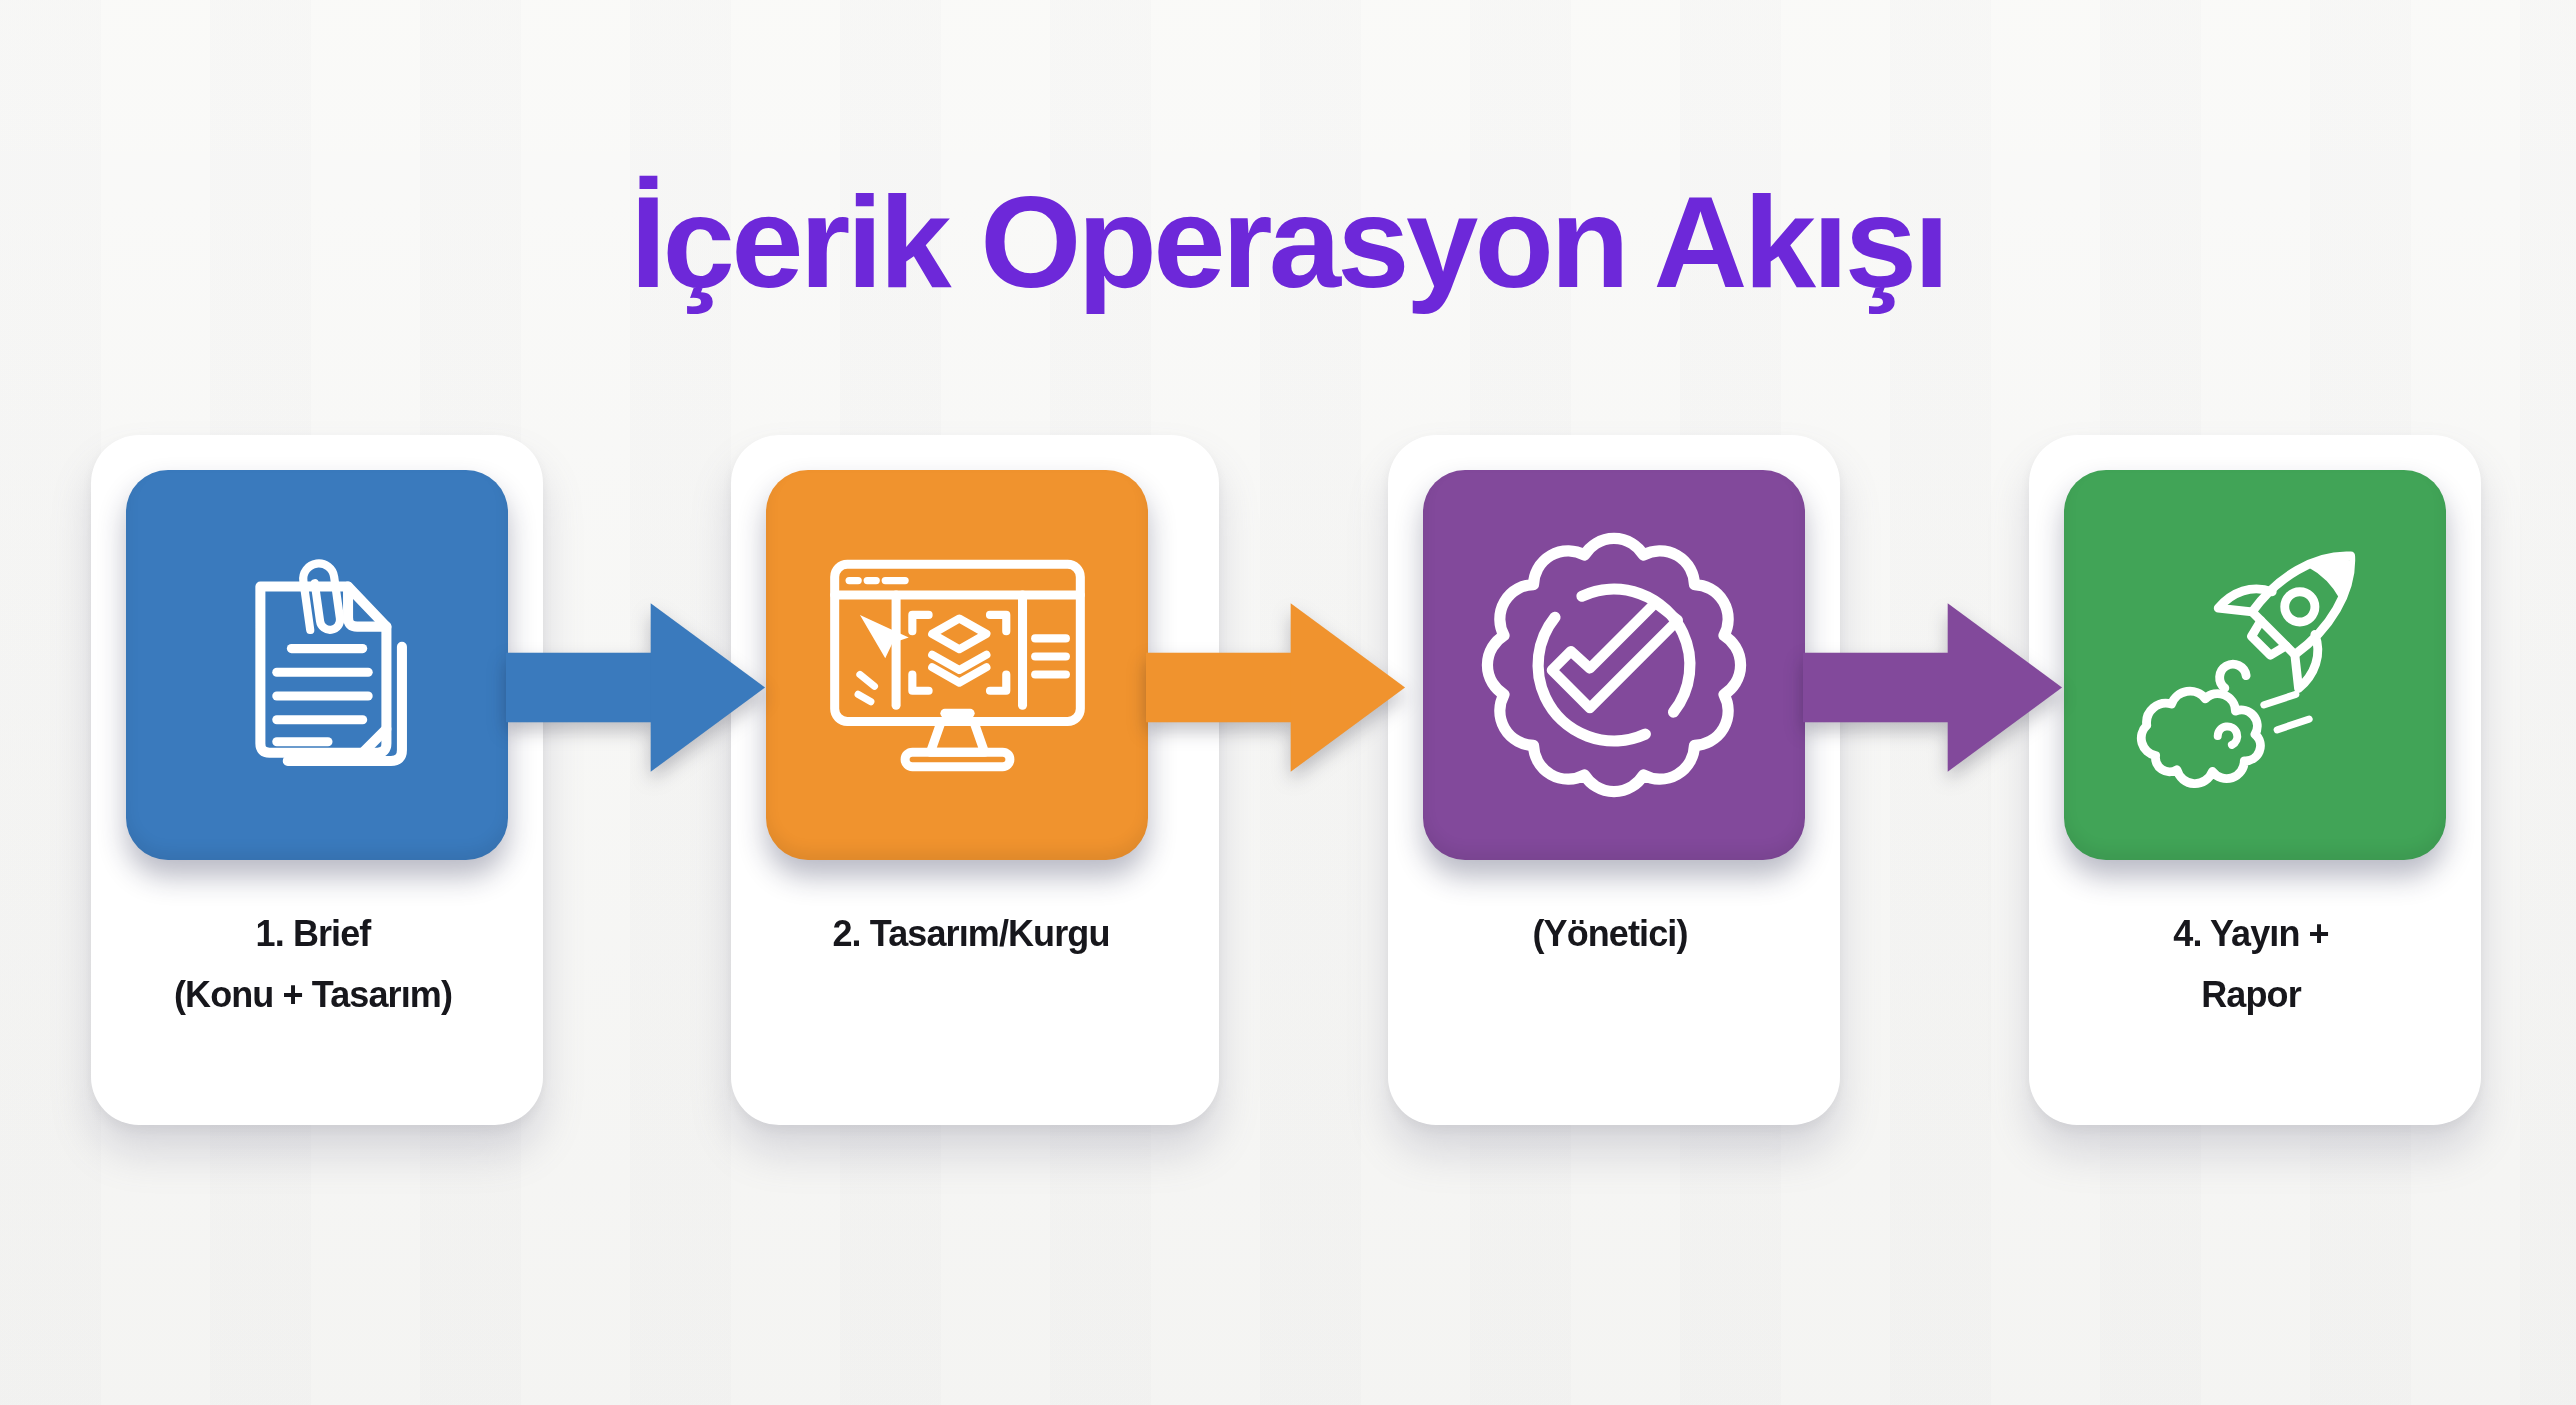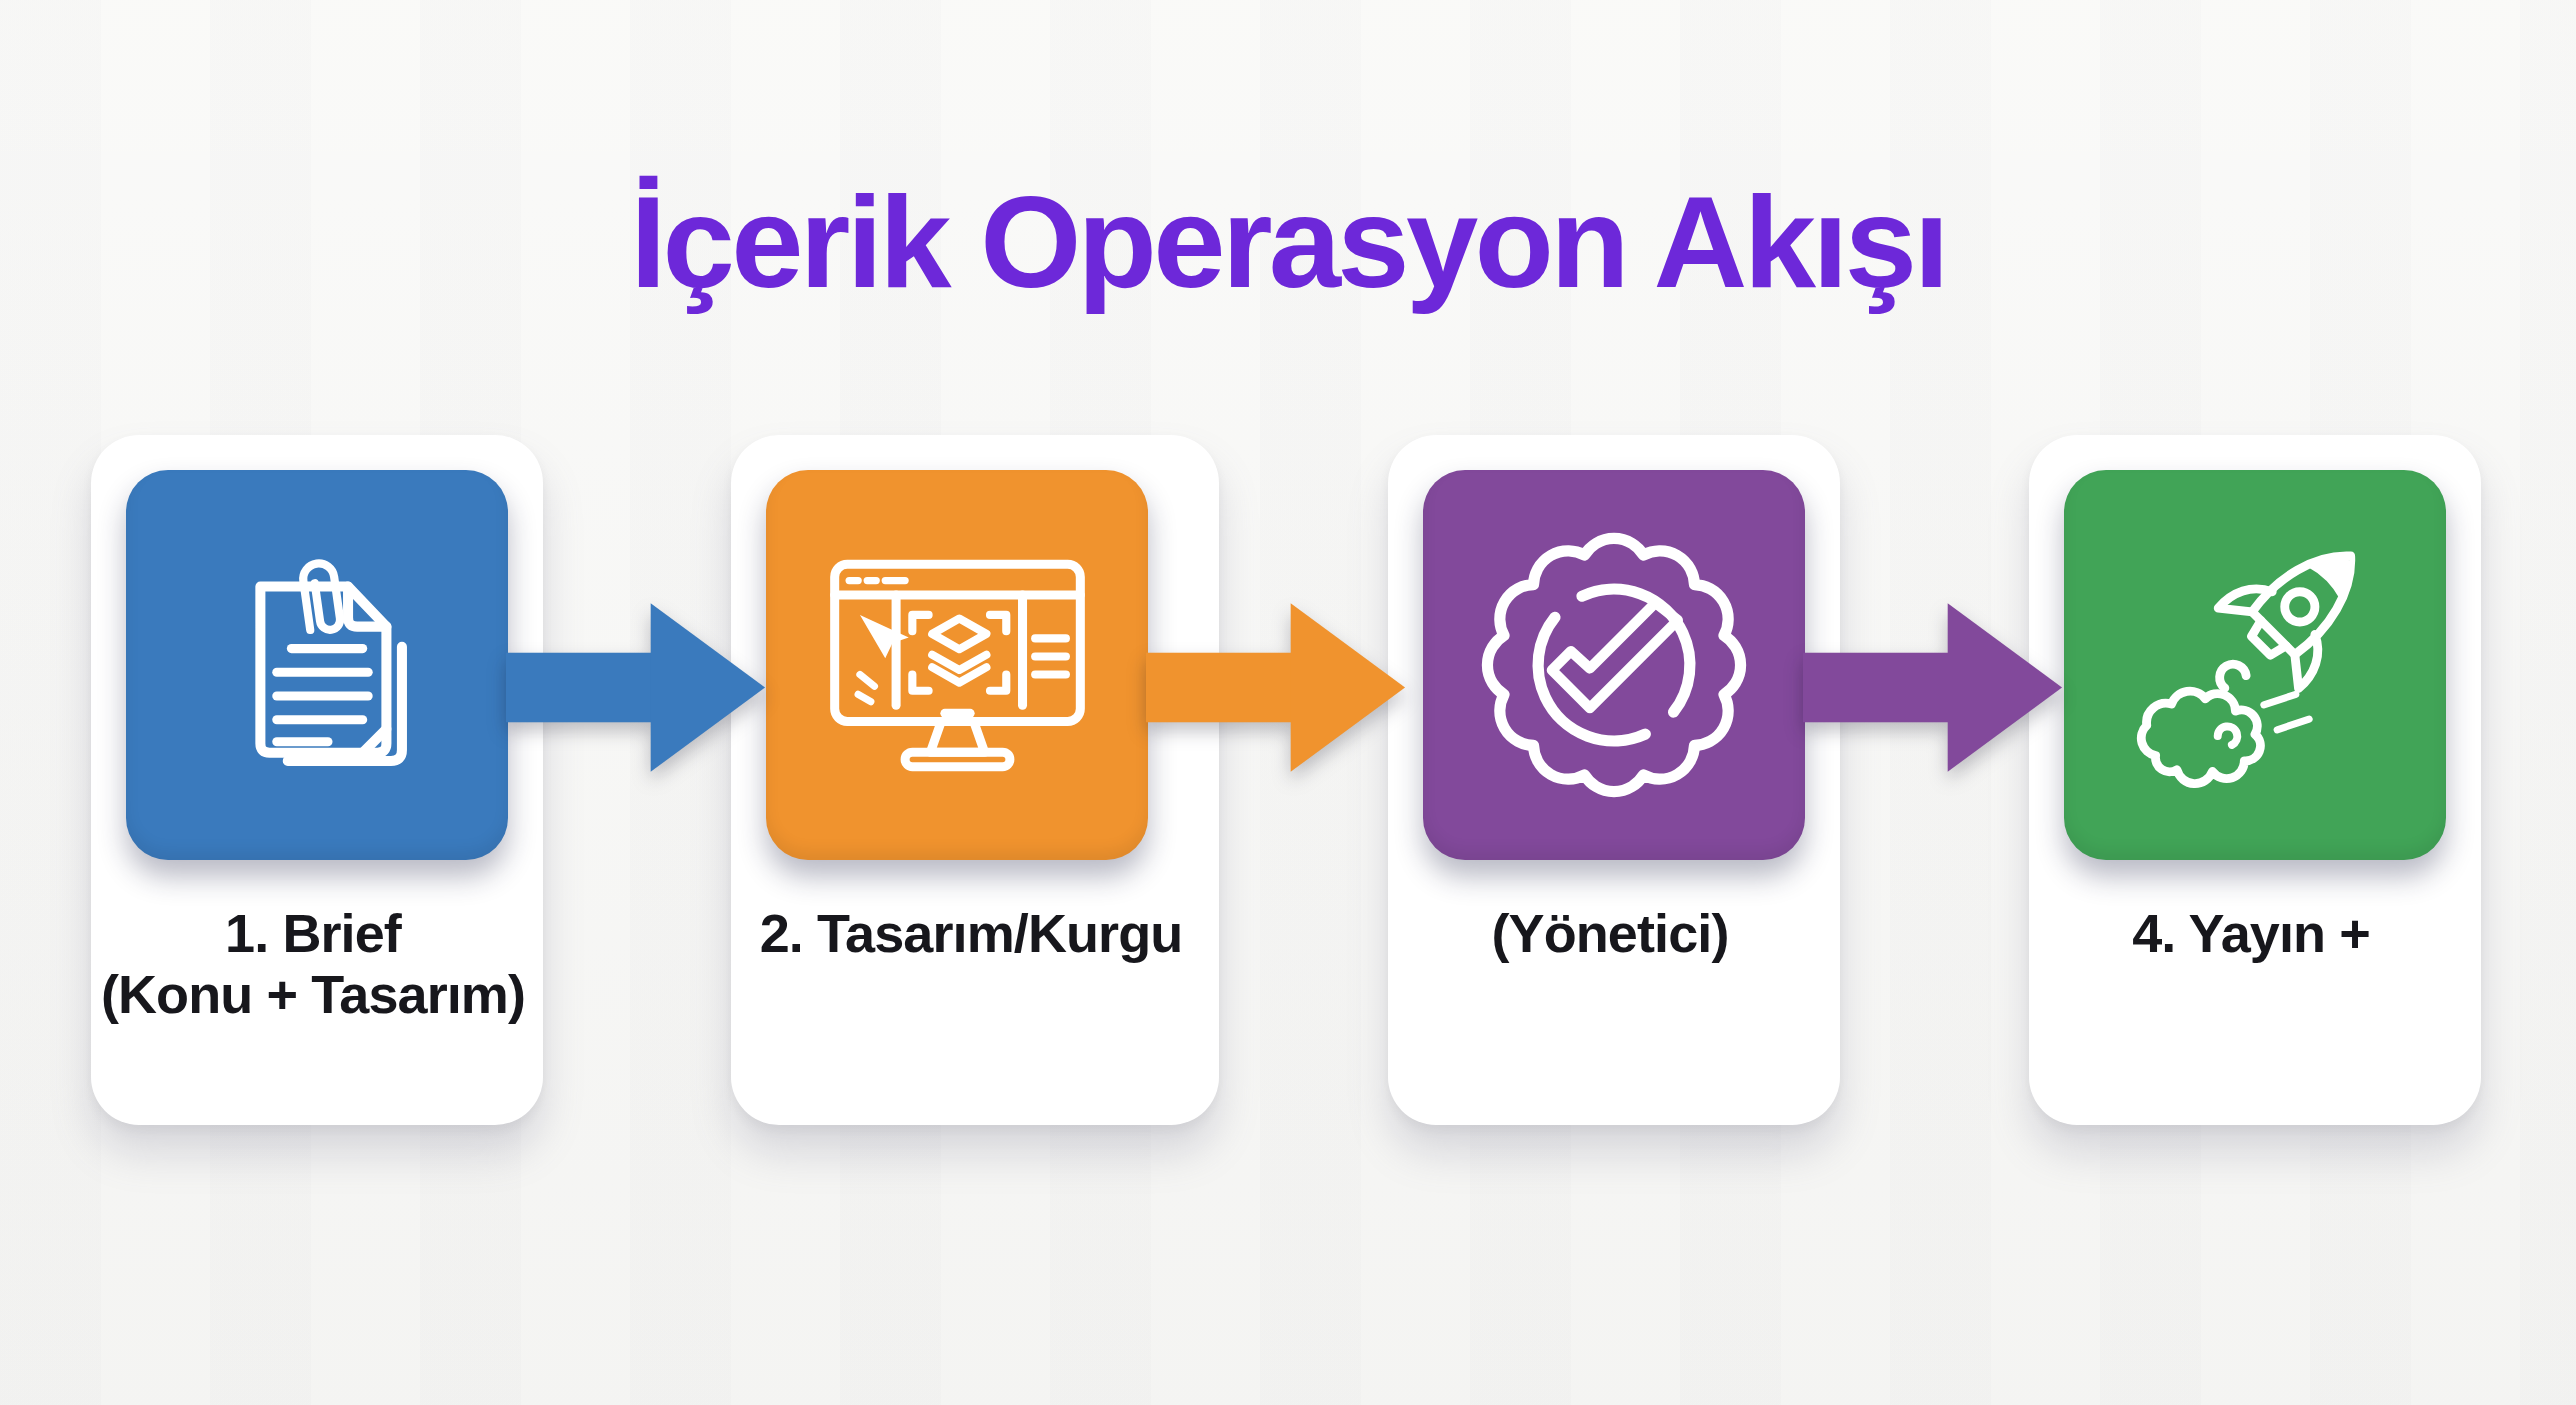--- a/index.html
+++ b/index.html
@@ -29,21 +29,21 @@
     box-shadow:0 27.4px 40px rgba(110,110,135,.22), 0 5.5px 11px rgba(0,0,0,.05);
   }
   .tile{
     position:absolute;top:35px;left:35px;width:382px;height:390px;
     border-radius:42px;background:var(--tile,#888);
     box-shadow:0 16.5px 27.4px rgba(25,30,65,.30), inset 0 -9.1px 14.6px rgba(0,0,0,.07);
     display:flex;align-items:center;justify-content:center;
   }
   .label{
     position:absolute;top:468px;left:0;right:8px;
-    text-align:center;font-size:54px;line-height:61px;
+    text-align:center;font-size:36px;line-height:61px;
     font-weight:bold;letter-spacing:-0.9px;color:#17171c;
   }
   .arrow{
     position:absolute;top:596px;
     filter:drop-shadow(0 9.1px 9.1px rgba(20,20,40,.25));
   }
   .icon-stroke{stroke:#ffffff;fill:none;stroke-linecap:round;stroke-linejoin:round;}
 </style>
 </head>
 <body>
@@ -169,20 +169,21 @@
             <path d="M170 205 l36 -12"></path>
             <path d="M185 233 l36 -12"></path>
           </g>
           <path d="M48 262 A20 20 0 0 1 38 228 A22 22 0 0 1 66 204 A22 22 0 0 1 104 198 A20 20 0 0 1 138 212 A18 18 0 0 1 160 238 A17 17 0 0 1 148 268 A20 20 0 0 1 112 280 A21 21 0 0 1 72 278 A16 16 0 0 1 48 262 Z"></path>
           <path d="M118 240 a11 11 0 1 1 16 10" stroke-width="9"></path>
         </g>
       </svg>
     </div>
     <div class="label">
       <div>4. Yayın +</div>
+      <div>Rapor</div>
     </div>
   </section>
 
   <svg class="arrow" style="left: 506px; color: rgb(58, 122, 189);" width="261" height="183" viewBox="0 0 285 200">
     <rect x="-2" y="62" width="166" height="76" fill="currentColor"></rect>
     <polygon points="158,8 283,100 158,192" fill="currentColor"></polygon>
   </svg>
   <svg class="arrow" style="left: 1146px; color: rgb(240, 147, 46);" width="261" height="183" viewBox="0 0 285 200">
     <rect x="-2" y="62" width="166" height="76" fill="currentColor"></rect>
     <polygon points="158,8 283,100 158,192" fill="currentColor"></polygon>

